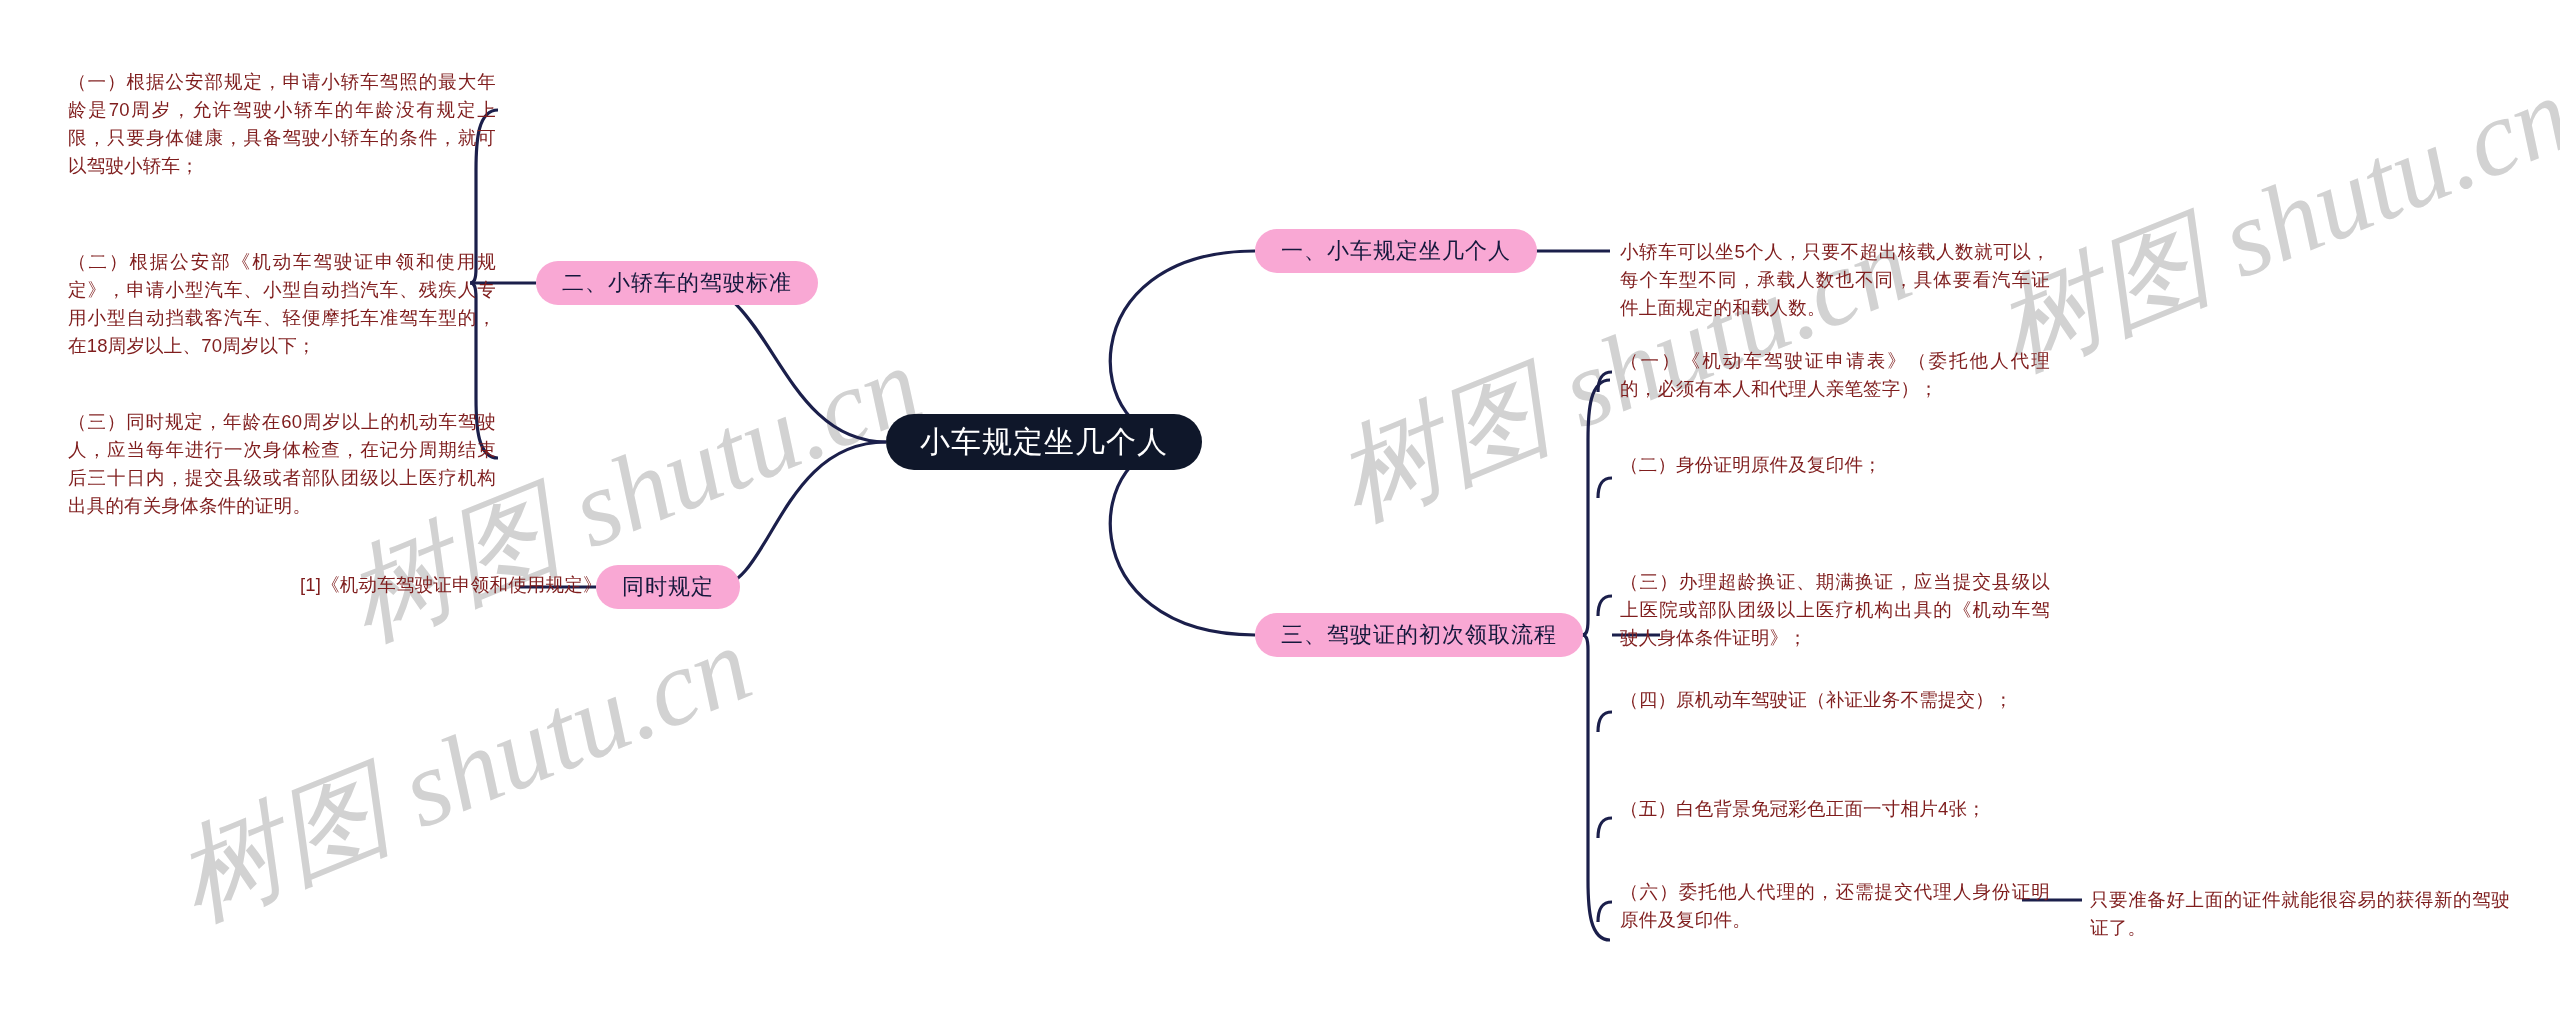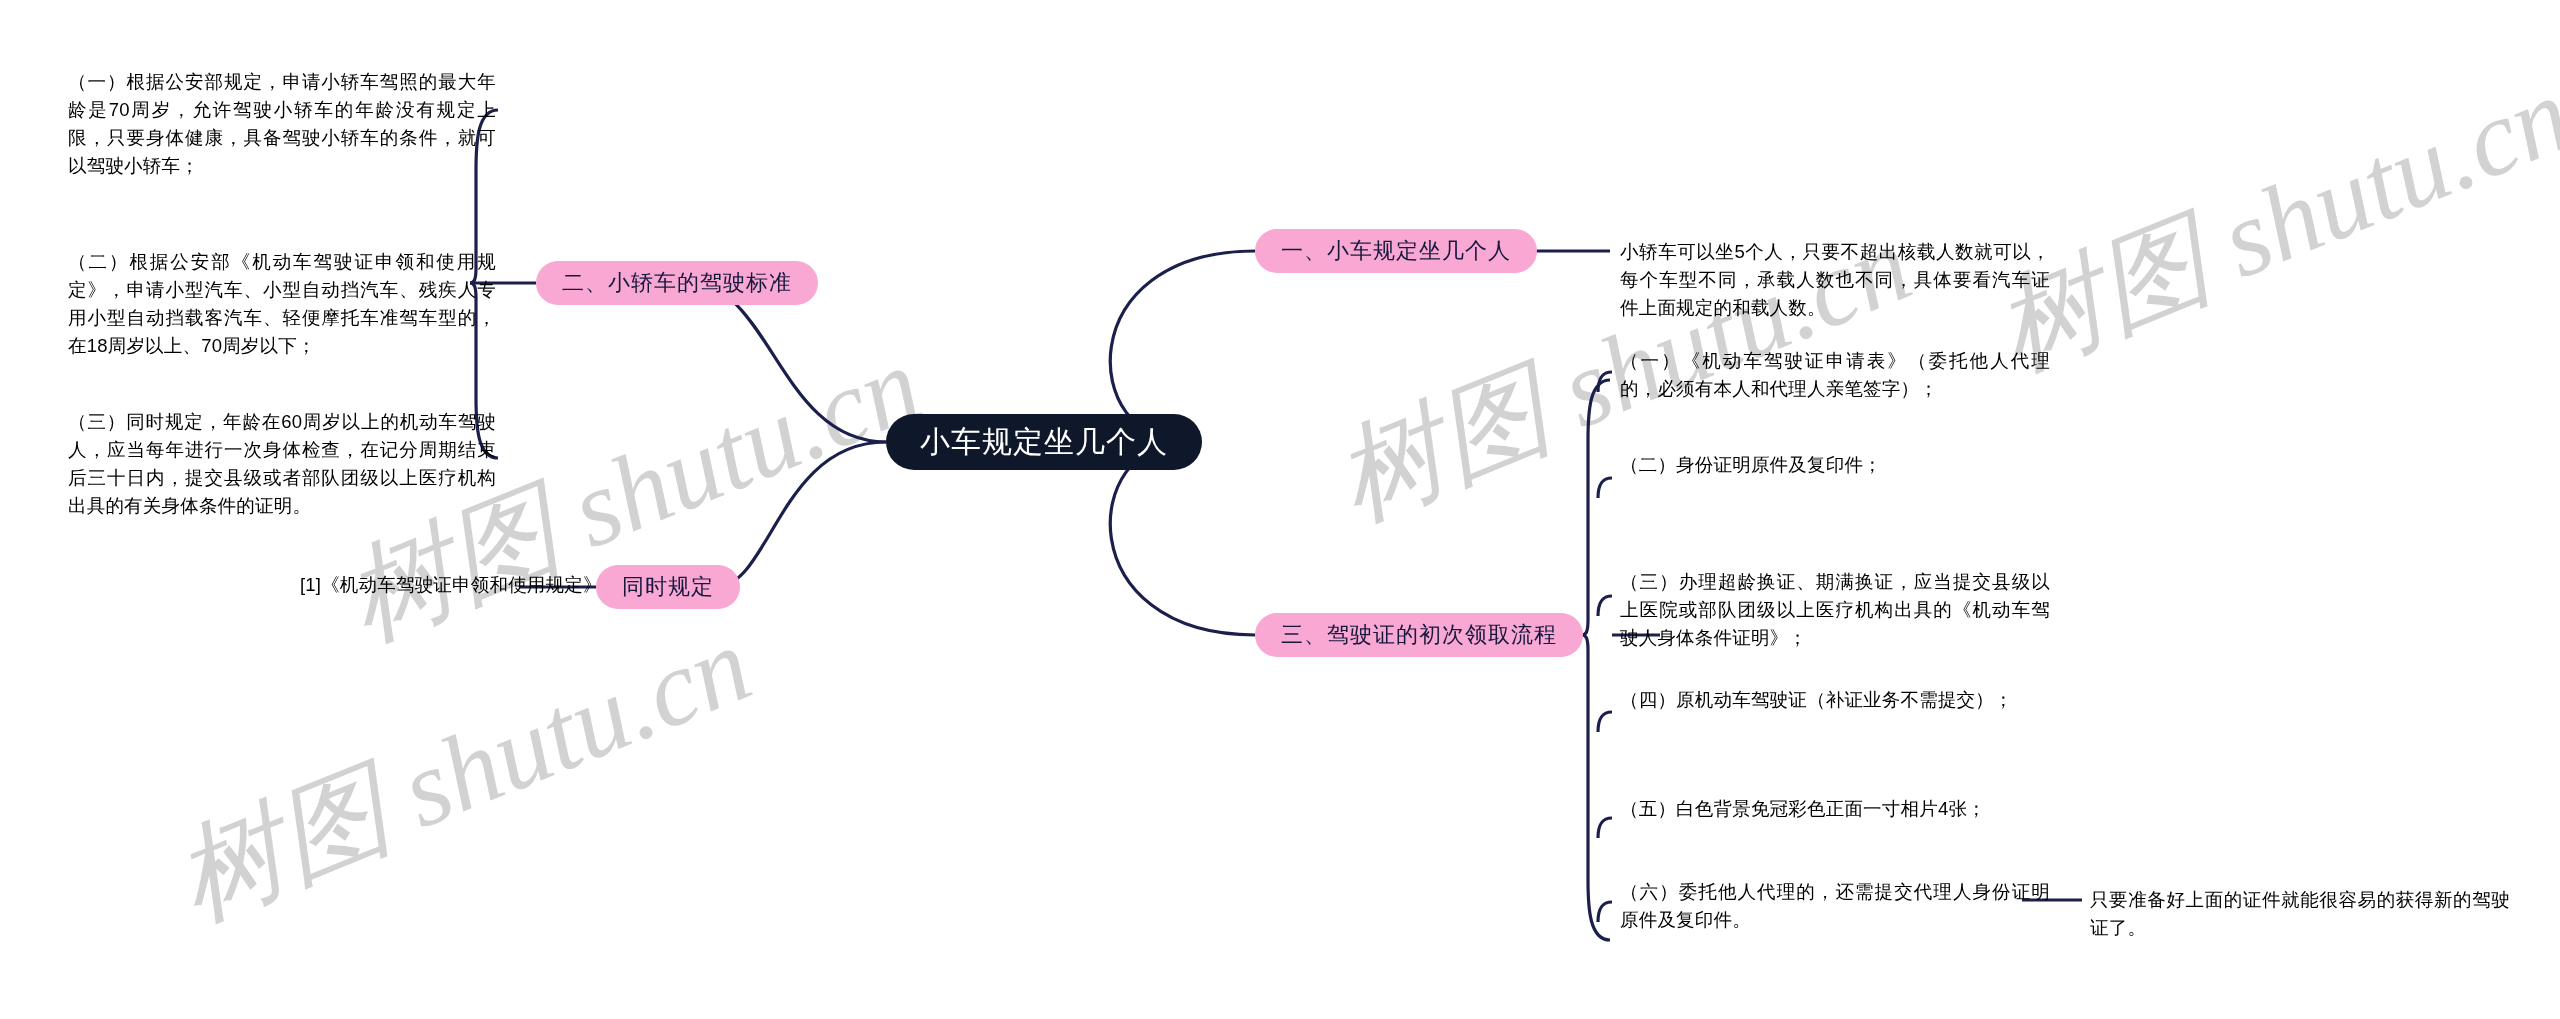--- a/index.html
+++ b/index.html
@@ -78,21 +78,21 @@
   }
   .b-one    { left: 1255px; top: 229px; }
   .b-two    { left: 536px;  top: 261px; }
   .b-three  { left: 1255px; top: 613px; }
   .b-law    { left: 596px;  top: 565px; }
 
   
   .leaf {
     position: absolute;
     z-index: 3;
-    color: #000000;
+    color: #7f1d1d;
     font-size: 18.5px;
     line-height: 1.52;
     letter-spacing: 0.2px;
     text-align: justify;
     text-justify: inter-ideograph;
   }
 
   
   .l1 { left: 68px;  top: 68px;  width: 428px; }
   .l2 { left: 68px;  top: 248px; width: 428px; }

